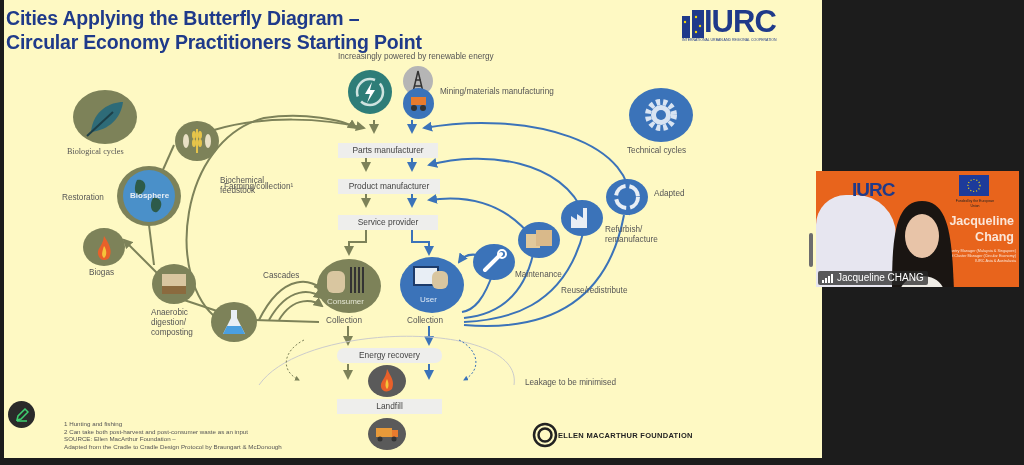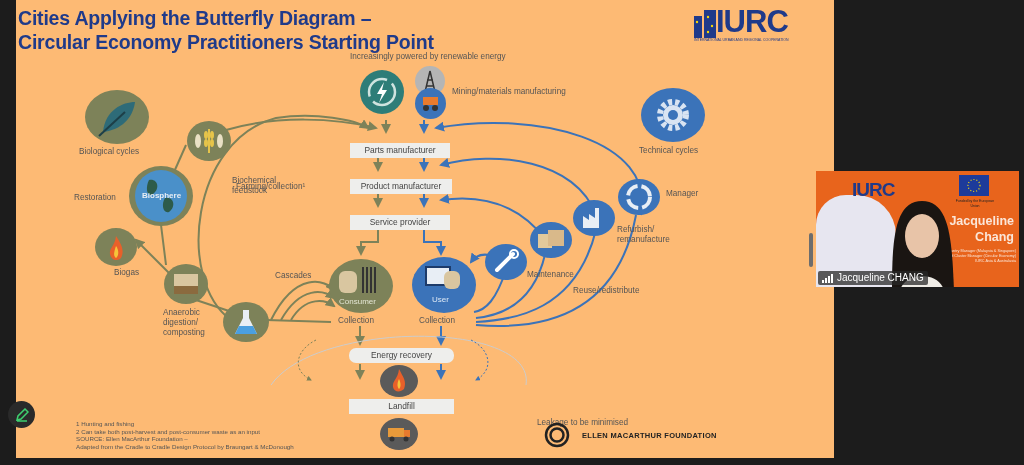--- a/index.html
+++ b/index.html
@@ -1,28 +1,28 @@
 <!DOCTYPE html>
 <html><head>
 <meta charset="utf-8">
 <style>
   html,body{margin:0;padding:0;}
   body{width:1024px;height:465px;background:#1c1c1c;position:relative;overflow:hidden;font-family:"Liberation Sans",sans-serif;}
-  .slide{position:absolute;left:16px;top:0;width:818px;height:458px;background:#fdba74;overflow:hidden;}
+  .slide{position:absolute;left:4px;top:0;width:818px;height:458px;background:#fef9c3;overflow:hidden;}
   .title{position:absolute;left:2px;top:6px;color:#1f3a8a;font-weight:bold;font-size:19.5px;line-height:24px;letter-spacing:-0.2px;}
   .logo{position:absolute;left:676px;top:6px;width:122px;height:40px;}
   .logo-text{position:absolute;left:24px;top:-2px;font-size:31px;font-weight:bold;color:#1f3a8a;letter-spacing:-1px;}
   .logo-sub{position:absolute;left:2px;top:32px;font-size:3.5px;color:#1f3a8a;white-space:nowrap;}
   .lbl{position:absolute;font-size:8.2px;color:#555;line-height:10px;white-space:nowrap;}
   .box{position:absolute;background:#eeeeec;font-size:8.4px;color:#444;text-align:center;line-height:15px;height:15px;}
   .circ{position:absolute;border-radius:50%;}
   .olive{background:#7d8259;}
   .blue{background:#3b73b9;}
   .notes{position:absolute;left:60px;top:420px;font-size:6.2px;color:#555;line-height:7.5px;white-space:nowrap;}
-  .emf{position:absolute;left:528px;top:422px;display:flex;align-items:center;gap:12px;}
+  .emf{position:absolute;left:528px;top:422px;display:flex;align-items:center;gap:0;}
   .emf-text{font-size:7.5px;font-weight:bold;color:#222;letter-spacing:0.3px;}
   .pen{position:absolute;left:8px;top:401px;width:27px;height:27px;border-radius:50%;background:#2a2a2a;display:flex;align-items:center;justify-content:center;}
   .scroll{position:absolute;left:809px;top:233px;width:4px;height:34px;background:#6d6d6d;border-radius:2px;}
   .video{position:absolute;left:816px;top:171px;width:203px;height:116px;background:#e8641c;overflow:hidden;}
   .vlogo{position:absolute;left:36px;top:8px;font-size:19px;font-weight:bold;color:#1f3a8a;letter-spacing:-1px;}
   .eu{position:absolute;left:143px;top:4px;width:30px;height:21px;background:#1d3b9a;}
   .eu-txt{position:absolute;left:138px;top:28px;font-size:3.5px;color:#222;text-align:center;width:42px;line-height:4.5px;}
   .vname{position:absolute;left:128px;top:42px;color:#fbe6d8;font-weight:bold;font-size:12.5px;line-height:16px;text-align:right;width:70px;}
   .vrole{position:absolute;left:130px;top:78px;color:#fbe6d8;font-size:3.8px;line-height:5px;text-align:right;width:70px;}
   .city{position:absolute;left:0;top:24px;width:80px;height:92px;background:#e7e6f0;border-radius:30px 40px 0 0;}
@@ -123,21 +123,21 @@
     <span>Increasingly powered by renewable energy</span>
   </div>
   <div class="lbl" style="left:436px;top:87px;">Mining/materials manufacturing</div>
 
   <div class="circ olive" style="left:69px;top:90px;width:64px;height:54px;">
     <svg width="64" height="54">
         <path d="M18,42 C20,20 38,12 50,12 C48,28 36,40 18,42 z" fill="#2e6b78"></path>
         <path d="M14,46 L40,22" stroke="#1d3f48" stroke-width="2"></path>
       </svg>
   </div>
-  <div class="lbl" style="left:63px;top:147px;">Biological cycles</div>
+  <div class="lbl" style="left:63px;top:147px;font-family:Liberation Serif, serif;">Biological cycles</div>
 
   <div class="circ olive" style="left:171px;top:121px;width:44px;height:40px;">
     <svg width="44" height="40">
         <path d="M22,8 L22,32" stroke="#e6c44a" stroke-width="2"></path>
         <ellipse cx="19" cy="14" rx="2" ry="4" fill="#e6c44a"></ellipse>
         <ellipse cx="25" cy="14" rx="2" ry="4" fill="#e6c44a"></ellipse>
         <ellipse cx="19" cy="22" rx="2" ry="4" fill="#e6c44a"></ellipse>
         <ellipse cx="25" cy="22" rx="2" ry="4" fill="#e6c44a"></ellipse>
         <ellipse cx="11" cy="20" rx="3" ry="7" fill="#e9e0c4"></ellipse>
         <ellipse cx="33" cy="20" rx="3" ry="7" fill="#e9e0c4"></ellipse>
@@ -154,21 +154,21 @@
     <span style="position:absolute;left:13px;top:25px;font-size:8px;color:#e8eef5;font-weight:bold;">Biosphere</span>
   </div>
   <div class="lbl" style="left:58px;top:193px;">Restoration</div>
 
   <div class="circ olive" style="left:79px;top:228px;width:42px;height:38px;">
     <svg width="42" height="38">
         <path d="M21,8 C26,16 30,22 26,30 C22,34 16,32 15,26 C14,20 20,18 21,8 z" fill="#e8602a"></path>
         <path d="M21,18 C24,22 24,28 21,30 C18,28 19,24 21,18 z" fill="#f5c43a"></path>
       </svg>
   </div>
-  <div class="lbl" style="left:85px;top:268px;margin-left:13px;">Biogas</div>
+  <div class="lbl" style="left:85px;top:268px;">Biogas</div>
 
   <div class="circ olive" style="left:148px;top:264px;width:44px;height:40px;">
     <svg width="44" height="40">
         <rect x="10" y="10" width="24" height="20" fill="#d9c6a0"></rect>
         <rect x="10" y="22" width="24" height="8" fill="#8b6a3e"></rect>
       </svg>
   </div>
   <div class="lbl" style="left:147px;top:308px;width:60px;white-space:normal;">Anaerobic digestion/ composting</div>
 
   <div class="circ olive" style="left:207px;top:302px;width:46px;height:40px;">
@@ -242,32 +242,32 @@
         <path d="M10,28 L10,16 L16,20 L16,14 L22,18 L22,8 L26,8 L26,28 z" fill="#e8eef5"></path>
       </svg>
   </div>
   <div class="lbl" style="left:601px;top:225px;width:70px;white-space:normal;">Refurbish/ remanufacture</div>
 
   <div class="circ blue" style="left:602px;top:179px;width:42px;height:36px;">
     <svg width="42" height="36">
         <circle cx="21" cy="18" r="11" fill="none" stroke="#e8eef5" stroke-width="4" stroke-dasharray="14,4"></circle>
       </svg>
   </div>
-  <div class="lbl" style="left:650px;top:189px;">Manager</div>
+  <div class="lbl" style="left:650px;top:189px;">Adapted</div>
 
   <div class="circ blue" style="left:625px;top:88px;width:64px;height:54px;">
     <svg width="64" height="54">
         <circle cx="32" cy="27" r="13" fill="none" stroke="#d9e4f2" stroke-width="6" stroke-dasharray="4,3"></circle>
         <circle cx="32" cy="27" r="10" fill="#d9e4f2"></circle>
         <circle cx="32" cy="27" r="5" fill="#3b73b9"></circle>
       </svg>
   </div>
   <div class="lbl" style="left:623px;top:146px;">Technical cycles</div>
 
-  <div class="lbl" style="left:521px;top:378px;margin-top:40px;">Leakage to be minimised</div>
+  <div class="lbl" style="left:521px;top:378px;">Leakage to be minimised</div>
 
   <div class="notes">
     <div>1  Hunting and fishing</div>
     <div>2 Can take both post-harvest and post-consumer waste as an input</div>
     <div>SOURCE: Ellen MacArthur Foundation –</div>
     <div>Adapted from the Cradle to Cradle Design Protocol by Braungart &amp; McDonough</div>
   </div>
 
   <div class="emf">
     <svg width="26" height="26">

